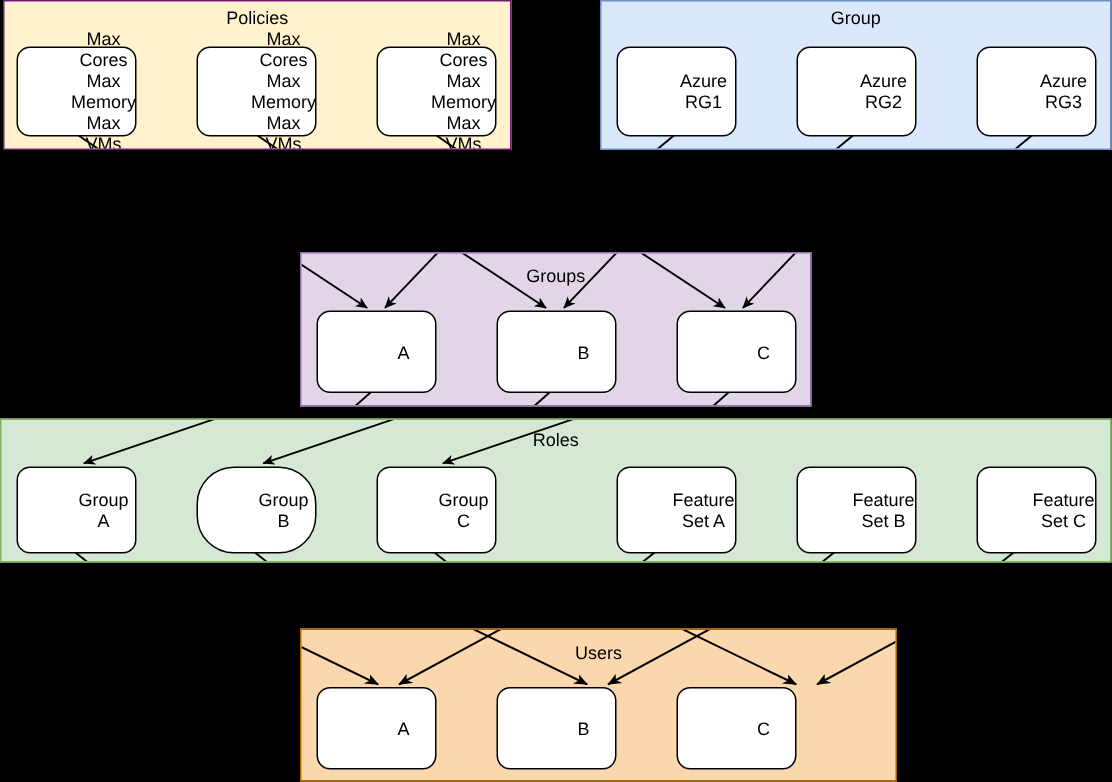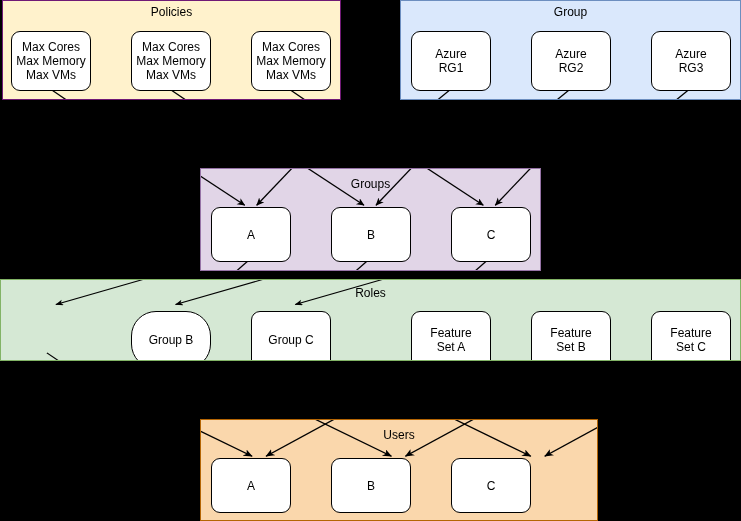--- a/index.html
+++ b/index.html
@@ -16,30 +16,31 @@
     font-size:12px;color:#000;line-height:14px;
   }
   .band .wires{position:absolute;left:0;top:0;width:100%;height:100%;}
 
   .node{
     position:absolute;box-sizing:border-box;
     background:#ffffff;border:1px solid #000000;border-radius:9px;
     display:flex;align-items:center;justify-content:center;
     text-align:center;font-size:12px;line-height:14px;color:#000000;
     white-space:pre-line;
+    padding-left:36px;
   }
 
   
   #band-policies{left:2px;top:0px;width:339px;height:100px;
     background:#fff2cc;border:1px solid #701a75;}
   #band-clouds{left:400px;top:0px;width:341px;height:100px;
     background:#dae8fc;border:1px solid #6c8ebf;}
   #band-groups{left:200px;top:137px;width:341px;height:103px;
     background:#e1d5e7;border:1px solid #9673a6;margin-top:31px;}
-  #band-roles{left:0px;top:279px;width:741px;height:82px;
+  #band-roles{left:0px;top:279px;width:741px;height:96px;
     background:#d5e8d4;border:1px solid #82b366;}
   #band-users{left:200px;top:419px;width:398px;height:102px;
     background:#fad7ac;border:1px solid #b46504;}
 </style>
 </head>
 <body>
 
 <div class="stage">
 
   <div class="band" id="band-policies">
@@ -141,20 +142,23 @@
         <line x1="46" y1="92" x2="112" y2="148"></line>
         <line x1="166" y1="92" x2="232" y2="148"></line>
         <line x1="286" y1="92" x2="352" y2="148"></line>
 
         <line x1="440" y1="92" x2="374" y2="148"></line>
         <line x1="560" y1="92" x2="494" y2="148"></line>
         <line x1="680" y1="92" x2="614" y2="148"></line>
       </g>
     </svg>
     <div class="band-title" style="top:6px;">Roles</div>
+    <div class="node" style="left:10px;top:31px;width:80px;height:58px;">
+      <span>Group A</span>
+    </div>
     <div class="node" style="left:130px;top:31px;width:80px;height:58px;border-radius:25px;">
       <span>Group B</span>
     </div>
     <div class="node" style="left:250px;top:31px;width:80px;height:58px;text-align:center;">
       <span>Group C</span>
     </div>
     <div class="node" style="left:410px;top:31px;width:80px;height:58px;">
       <span>Feature
 Set A</span>
     </div>

